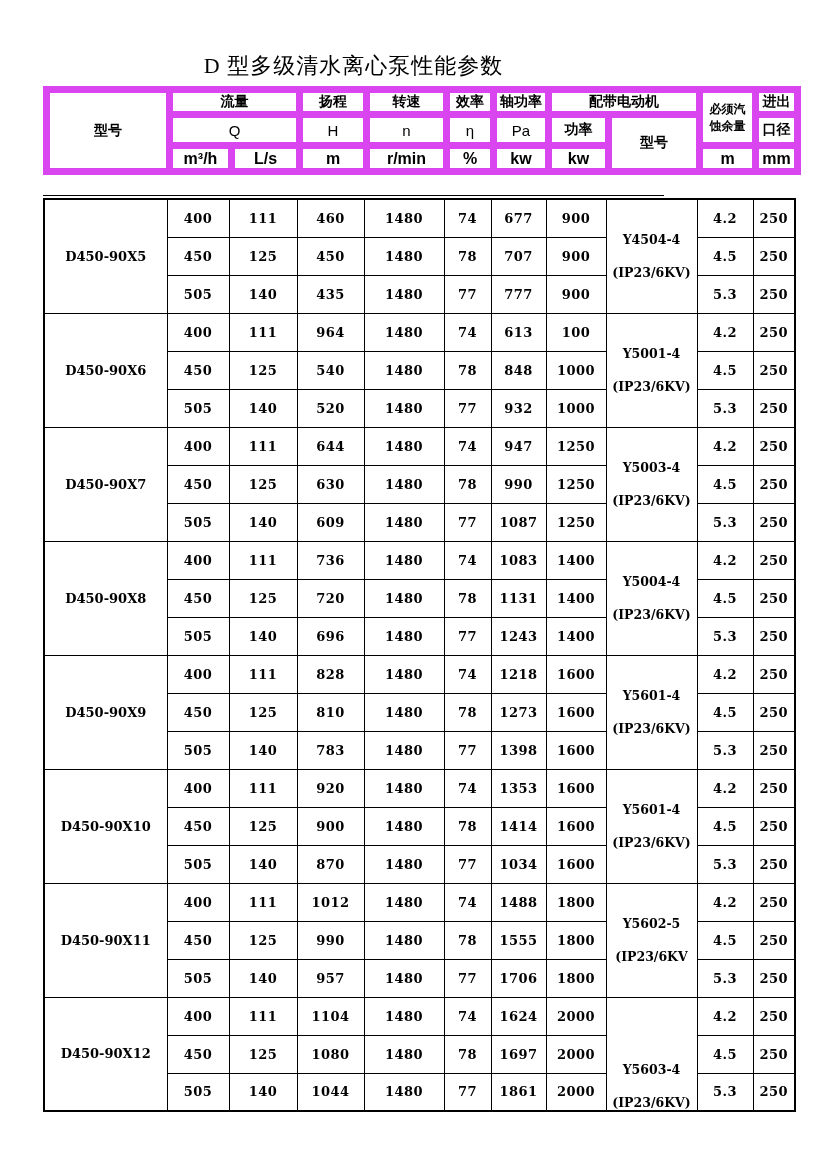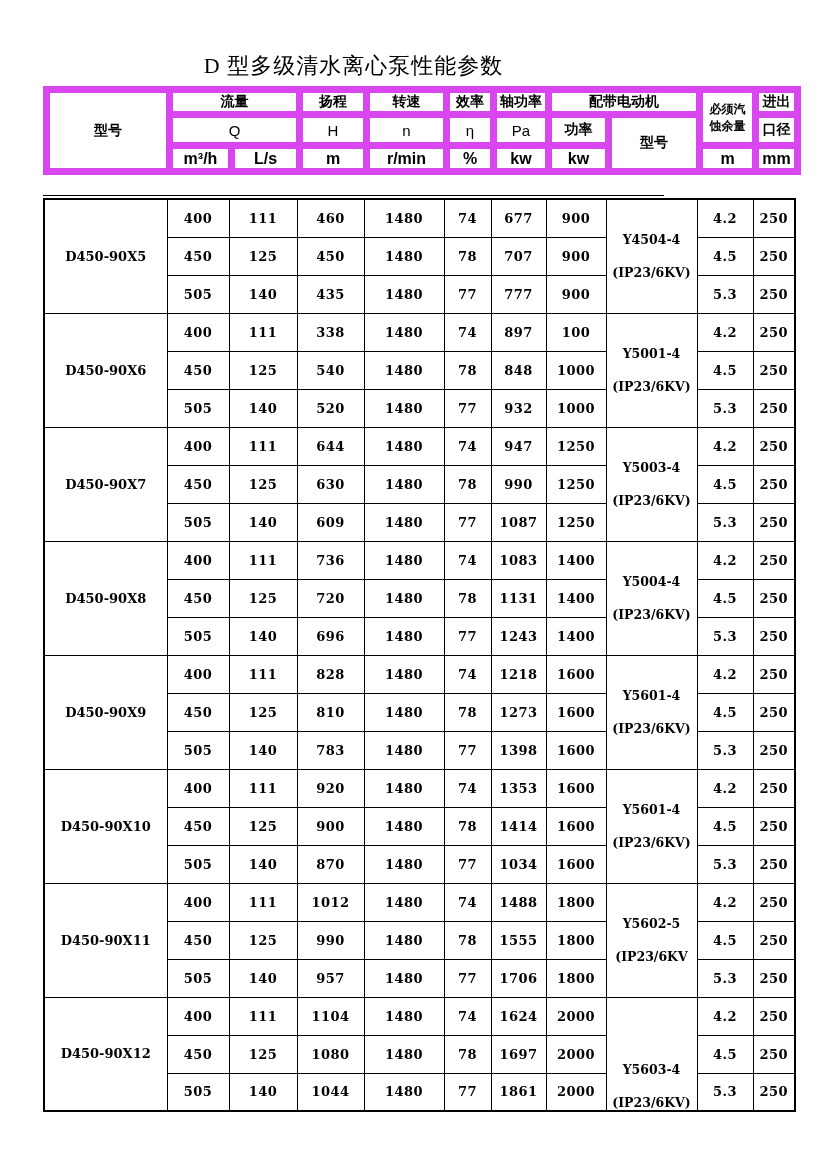--- a/index.html
+++ b/index.html
@@ -172,24 +172,24 @@
             <td>77</td>
             <td>777</td>
             <td>900</td>
             <td>5.3</td>
             <td>250</td>
           </tr>
           <tr>
             <td rowspan="3" class="model">D450-90X6</td>
             <td>400</td>
             <td>111</td>
-            <td>338</td>
-            <td>1480</td>
-            <td>74</td>
-            <td>897</td>
+            <td>964</td>
+            <td>1480</td>
+            <td>74</td>
+            <td>613</td>
             <td>100</td>
             <td rowspan="3" class="motor">
               <div class="motor-inner">
                 <div>Y5001-4</div>
                 <div>(IP23/6KV)</div>
               </div>
             </td>
             <td>4.2</td>
             <td>250</td>
           </tr>

